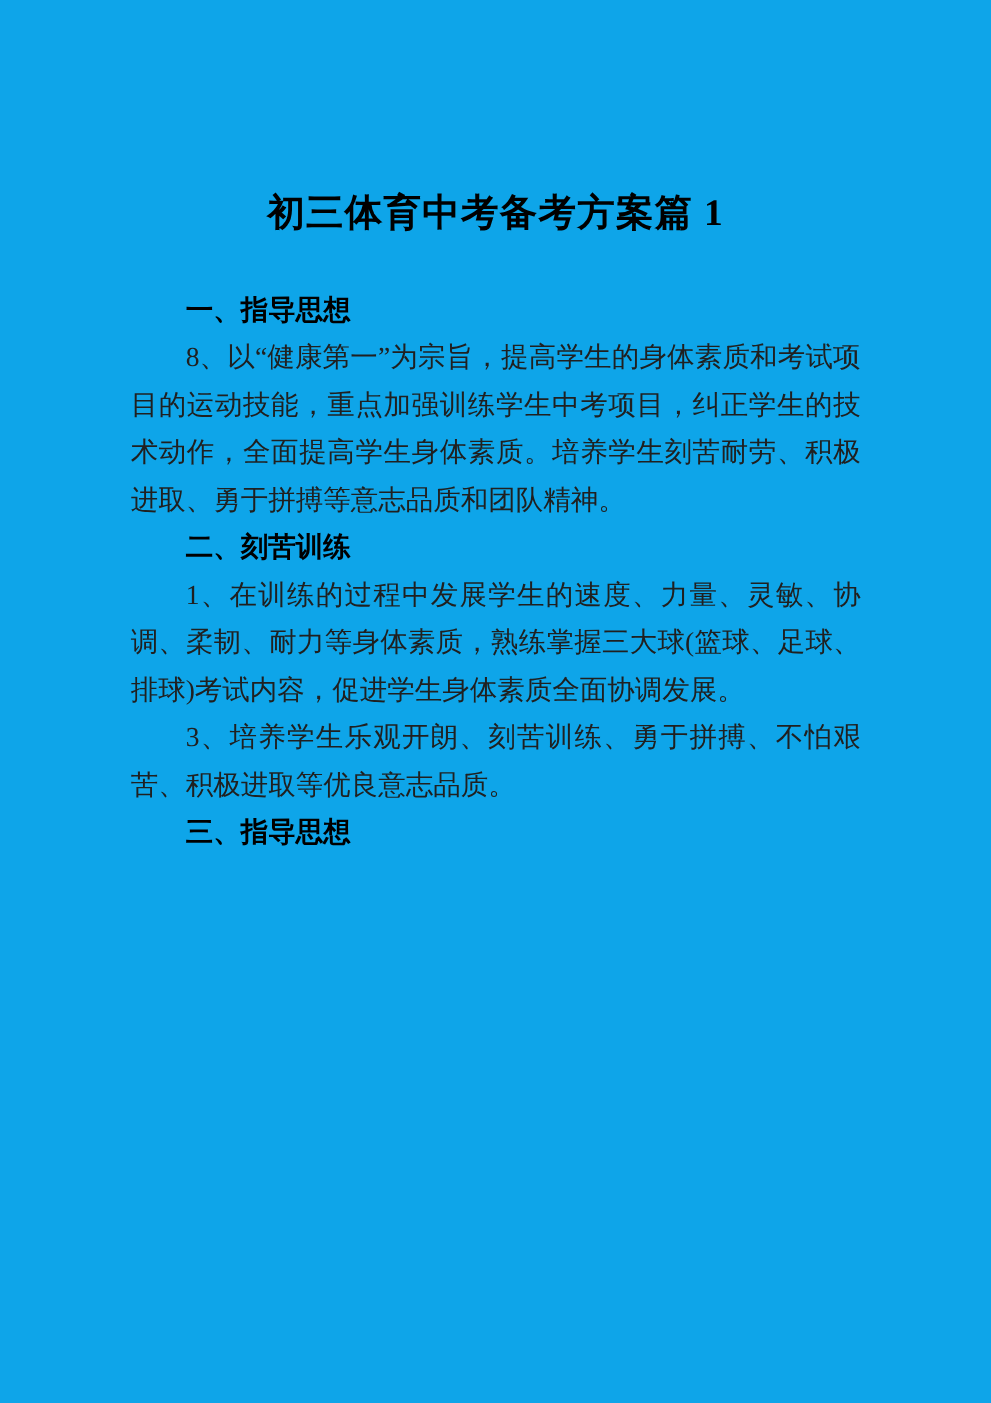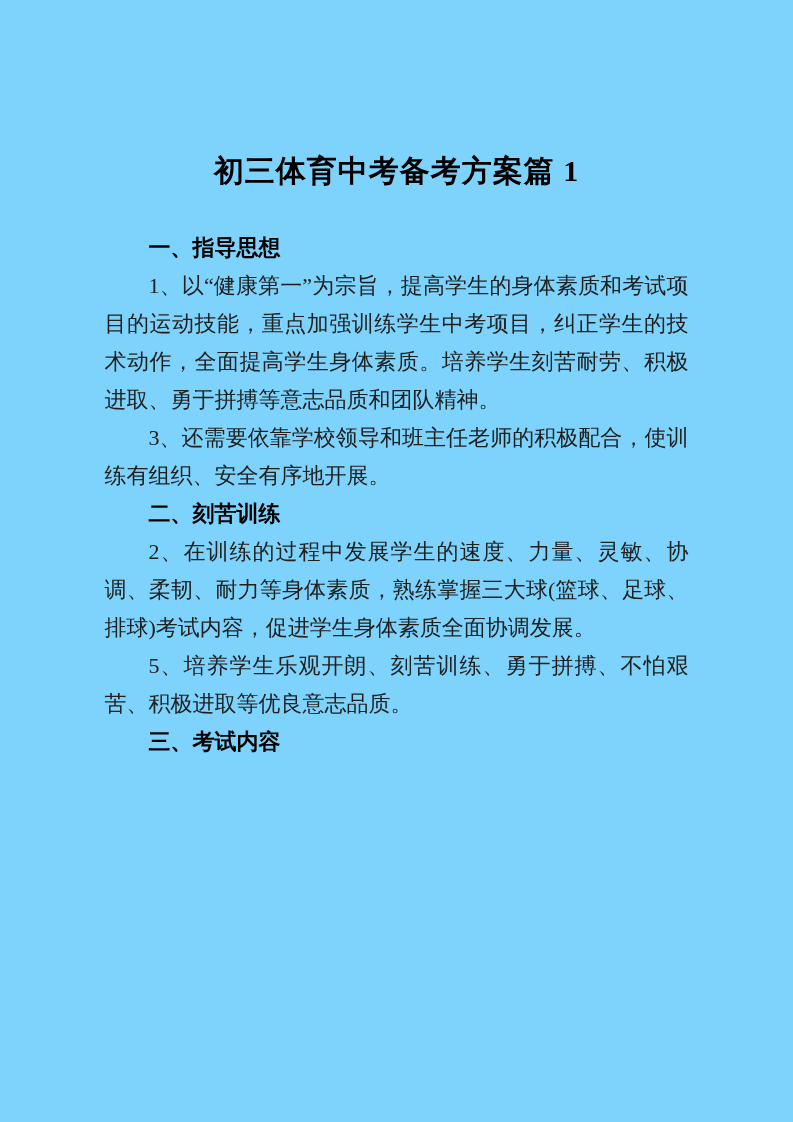--- a/index.html
+++ b/index.html
@@ -5,21 +5,21 @@
   html, body {
     margin: 0;
     padding: 0;
     background: #ffffff;
   }
   .page {
     position: relative;
     width: 793px;
     height: 1122px;
     margin: 0 auto;
-    background: #7dd3fc;
+    background: #0ea5e9;
     overflow: hidden;
     font-family: "Liberation Serif", "DejaVu Serif", serif;
     color: #1c1c1c;
     box-sizing: border-box;
     padding-top: 149px;
   }
   .doc-title {
     margin: 0;
     text-align: center;
     font-size: 30px;
@@ -52,23 +52,22 @@
 </head>
 <body>
 
 <div class="page">
 
   <h1 class="doc-title">初三体育中考备考方案篇 1</h1>
 
   <div class="doc-body">
 
     <h2 class="sec-heading">一、指导思想</h2>
-    <p class="para">1、以“健康第一”为宗旨，提高学生的身体素质和考试项目的运动技能，重点加强训练学生中考项目，纠正学生的技术动作，全面提高学生身体素质。培养学生刻苦耐劳、积极进取、勇于拼搏等意志品质和团队精神。</p>
-    <p class="para">3、还需要依靠学校领导和班主任老师的积极配合，使训练有组织、安全有序地开展。</p>
+    <p class="para">8、以“健康第一”为宗旨，提高学生的身体素质和考试项目的运动技能，重点加强训练学生中考项目，纠正学生的技术动作，全面提高学生身体素质。培养学生刻苦耐劳、积极进取、勇于拼搏等意志品质和团队精神。</p>
 
     <h2 class="sec-heading">二、刻苦训练</h2>
-    <p class="para">2、在训练的过程中发展学生的速度、力量、灵敏、协调、柔韧、耐力等身体素质，熟练掌握三大球(篮球、足球、排球)考试内容，促进学生身体素质全面协调发展。</p>
-    <p class="para">5、培养学生乐观开朗、刻苦训练、勇于拼搏、不怕艰苦、积极进取等优良意志品质。</p>
+    <p class="para">1、在训练的过程中发展学生的速度、力量、灵敏、协调、柔韧、耐力等身体素质，熟练掌握三大球(篮球、足球、排球)考试内容，促进学生身体素质全面协调发展。</p>
+    <p class="para">3、培养学生乐观开朗、刻苦训练、勇于拼搏、不怕艰苦、积极进取等优良意志品质。</p>
 
-    <h2 class="sec-heading">三、考试内容</h2>
+    <h2 class="sec-heading">三、指导思想</h2>
 
   </div>
 </div>
 
 </body></html>

